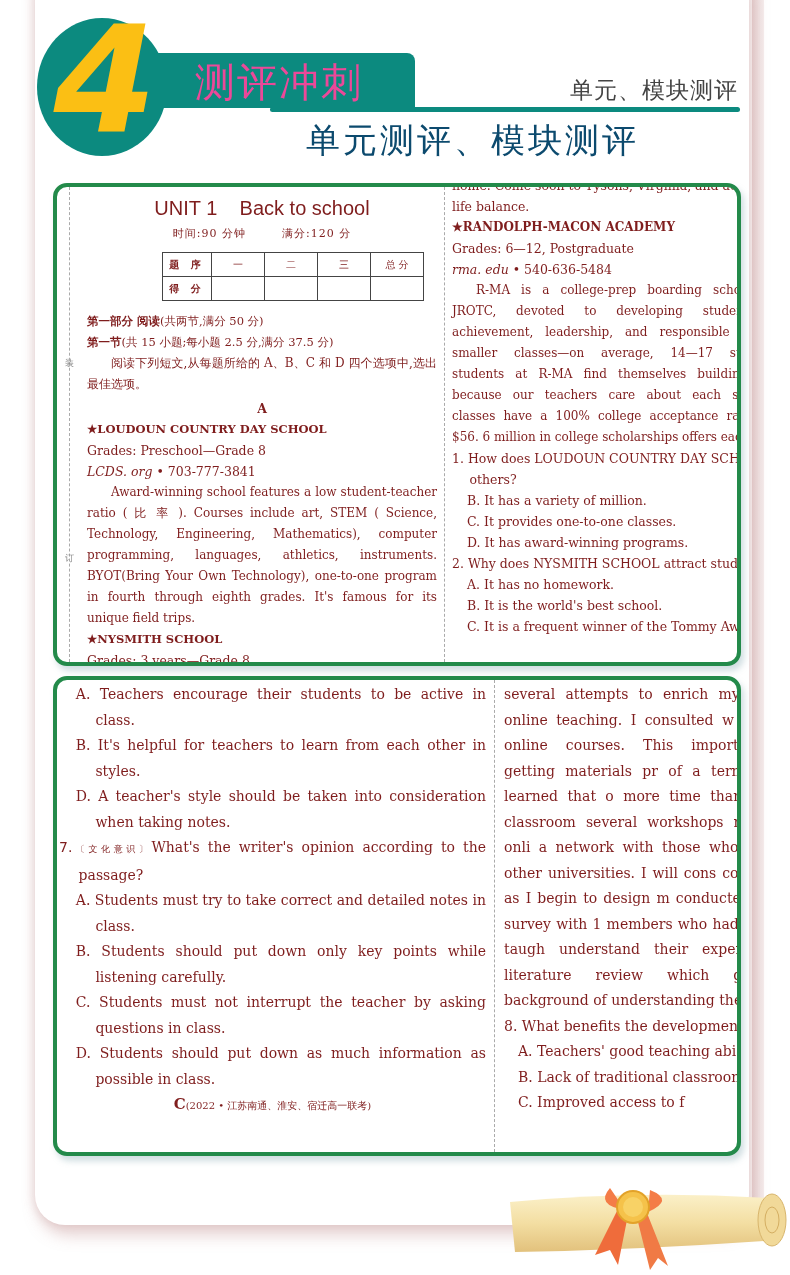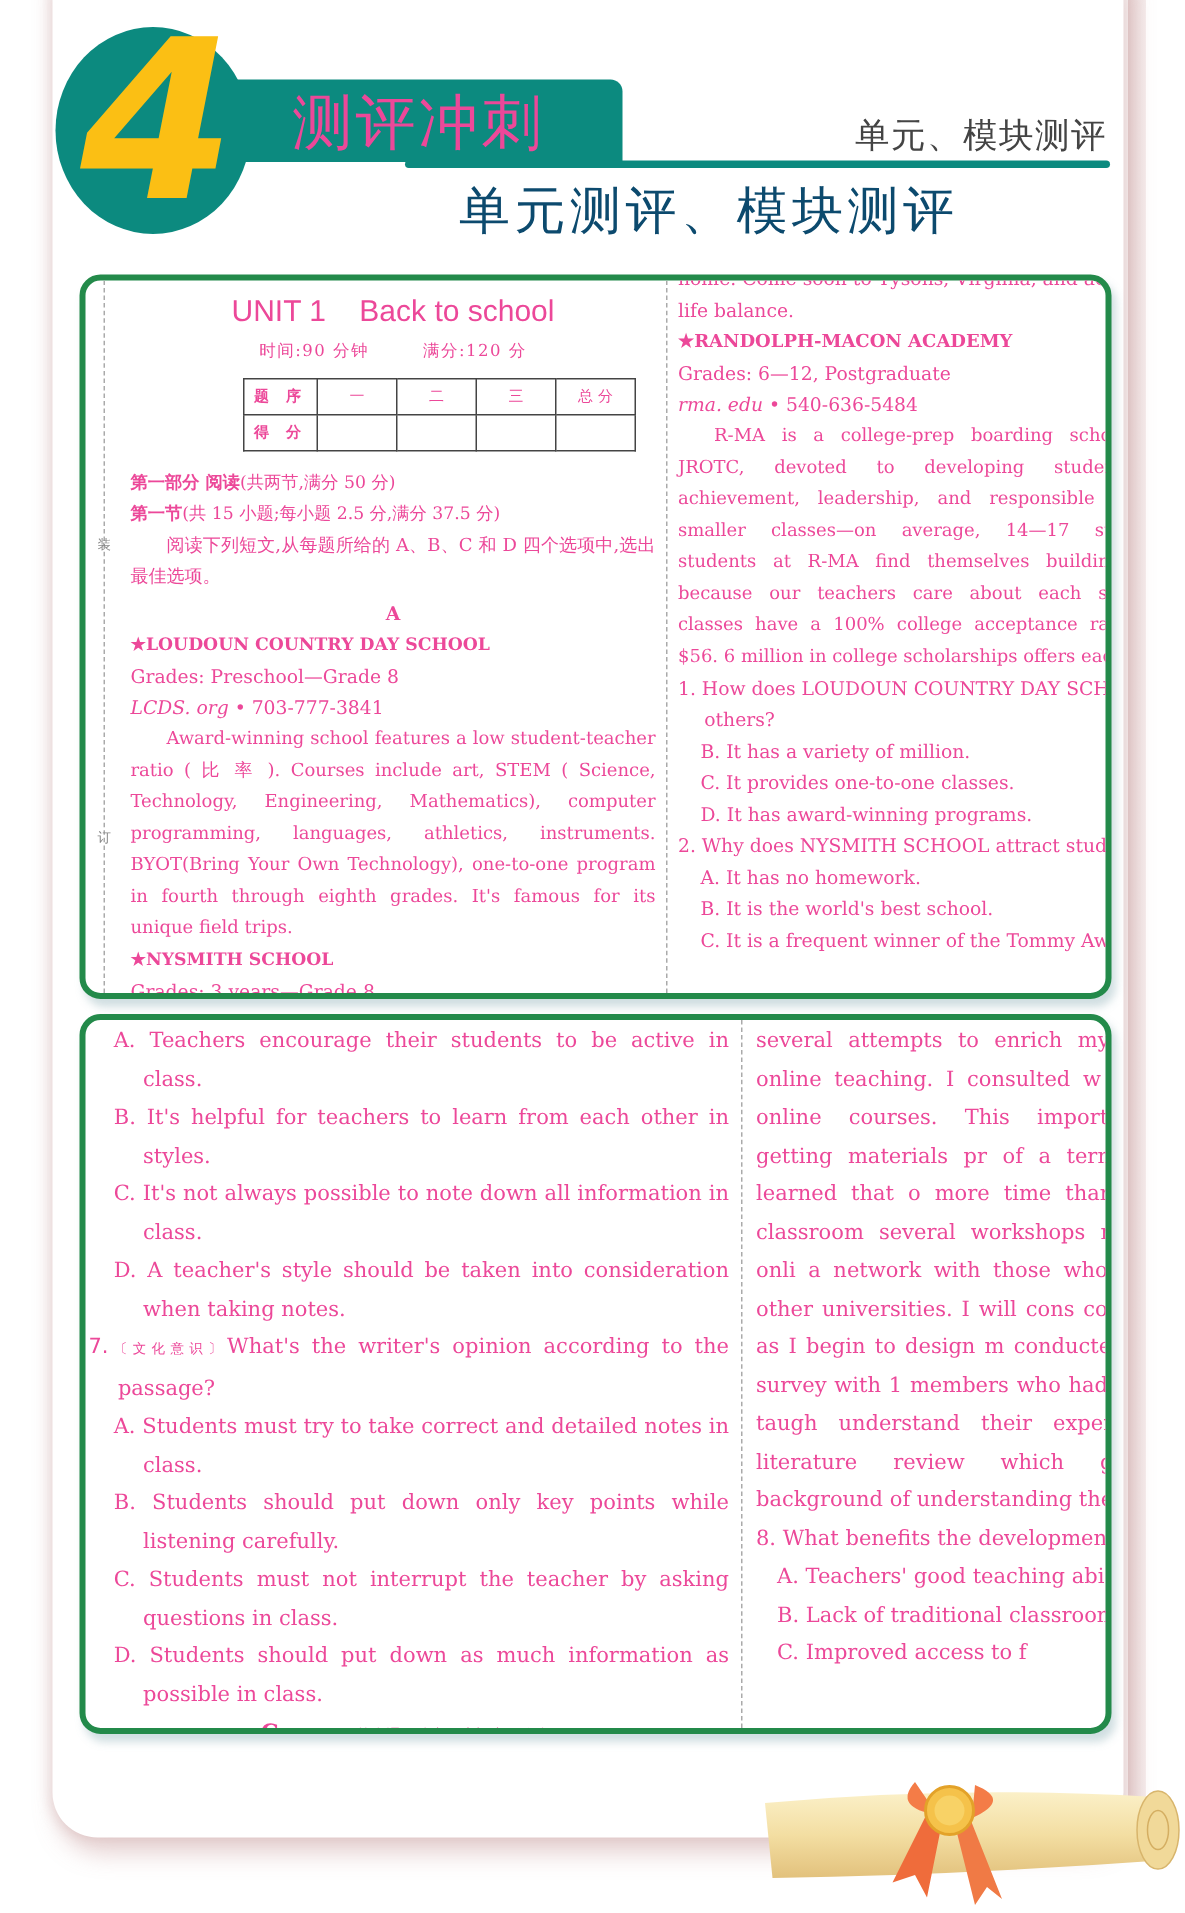--- a/index.html
+++ b/index.html
@@ -53,21 +53,21 @@
     font-size: 34px; color: #0c4a6e; letter-spacing: 3px; margin-left: 44px;
   }
   
   .panel {
     position: absolute; left: 53px; width: 680px;
     border: 4px solid #238a4a; border-radius: 14px; background: #fff; overflow: hidden;
     box-shadow: 3px 5px 6px rgba(120,160,170,0.35);
   }
   .panel-top { top: 183px; height: 475px; }
   .panel-bottom { top: 676px; height: 472px; }
-  .col { position: absolute; top: 0; font-size: 12.5px; color: #ec4899; line-height: 21px; }
+  .col { position: absolute; top: 0; font-size: 12.5px; color: #7f1d1d; line-height: 21px; }
   .dash-v { position: absolute; top: 0; bottom: 0; border-left: 1px dashed #aaa; }
   .margin-mark { position: absolute; font-size: 9px; color: #888; font-family: "DejaVu Sans", sans-serif; }
   .margin-bar { position: absolute; width: 1px; background: #bbb; }
 
   .unit-title { text-align: center; font-family: "Liberation Sans", "DejaVu Sans", sans-serif; font-size: 20px; margin-top: 8px; line-height: 26px; }
   .unit-meta { text-align: center; font-size: 11px; margin-top: 2px; letter-spacing: 1px; }
   table.score { border-collapse: collapse; margin: 8px 0 0 75px; font-family: "DejaVu Sans", sans-serif; font-size: 10px; border-radius: 13px; }
   table.score td { border: 1px solid #444; height: 18px; text-align: center; width: 50px; }
   table.score td.first { width: 46px; font-weight: bold; letter-spacing: 4px; }
   .bold { font-weight: bold; }
@@ -157,21 +157,20 @@
     <p style="padding-left:1.2em;">A. It has no homework.</p>
     <p style="padding-left:1.2em;">B. It is the world's best school.</p>
     <p style="padding-left:1.2em;">C. It is a frequent winner of the Tommy Awar</p>
   </div>
 </div>
 
 <div class="panel panel-bottom">
   <div class="col col-b" style="left:2px; width:427px; top:2px;">
     <p class="opt justify">A. Teachers encourage their students to be active in class.</p>
     <p class="opt justify">B. It's helpful for teachers to learn from each other in styles.</p>
-    <p class="opt justify">C. It's not always possible to note down all information in class.</p>
     <p class="opt justify">D. A teacher's style should be taken into consideration when taking notes.</p>
     <p class="q justify">
       <span style="font-family:'DejaVu Sans',sans-serif;">7.</span><span class="small-tag">〔文化意识〕</span><span>What's the writer's opinion according to the passage?</span>
     </p>
     <p class="opt justify">A. Students must try to take correct and detailed notes in class.</p>
     <p class="opt justify">B. Students should put down only key points while listening carefully.</p>
     <p class="opt justify">C. Students must not interrupt the teacher by asking questions in class.</p>
     <p class="opt justify">D. Students should put down as much information as possible in class.</p>
     <p class="center">
       <span class="bold" style="font-size:15px;">C</span><span style="font-size:10px;">(2022 • 江苏南通、淮安、宿迁高一联考)</span>

